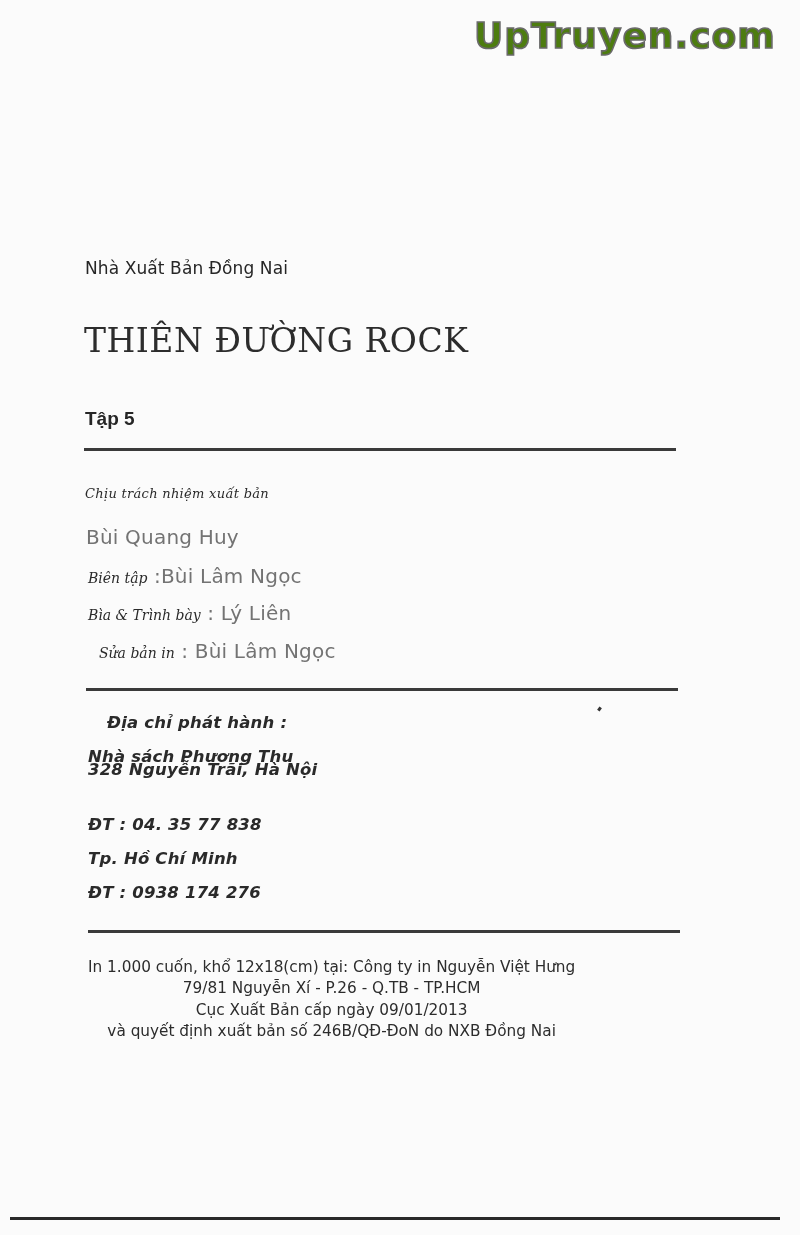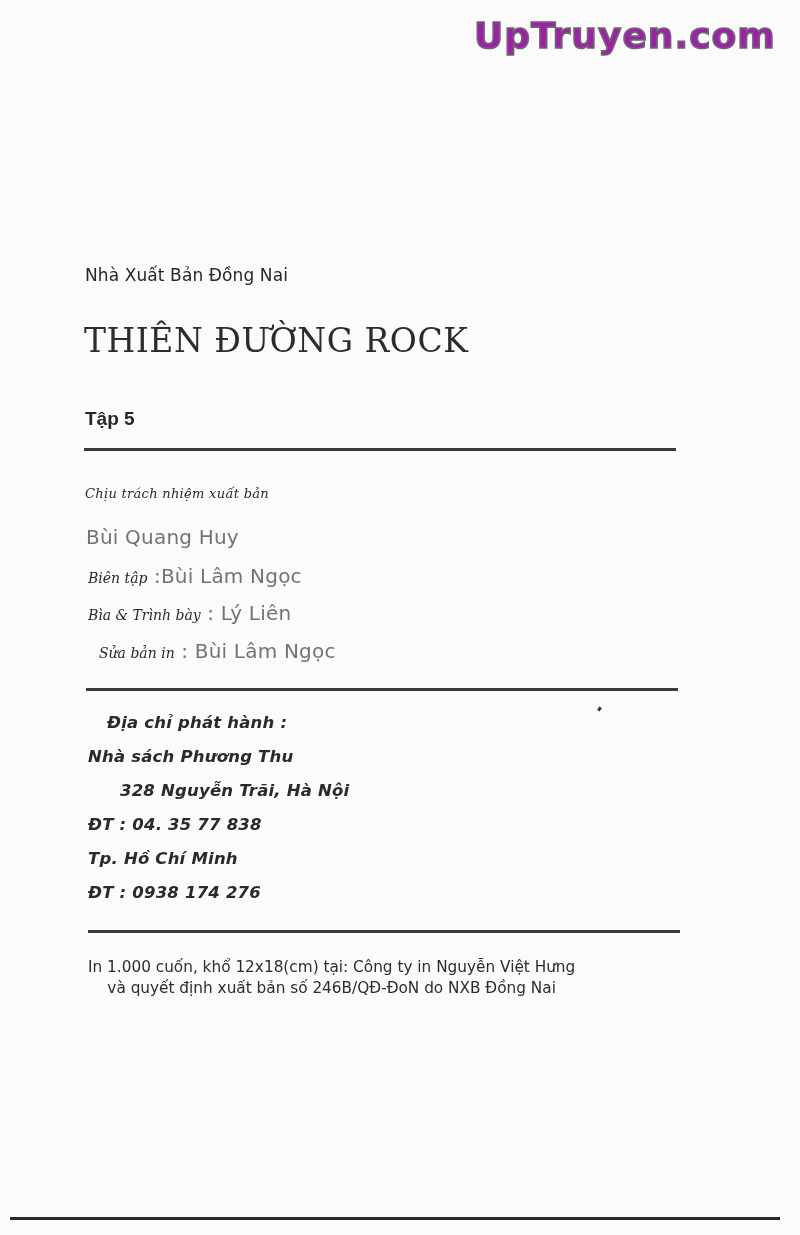--- a/index.html
+++ b/index.html
@@ -17,29 +17,29 @@
     }
     .abs { position: absolute; }
 
     .watermark {
       left: 474px;
       top: 18px;
       font-family: "DejaVu Sans", sans-serif;
       font-weight: bold;
       font-size: 36px;
       letter-spacing: 1px;
-      color: #a21caf;
+      color: #4d7c0f;
       -webkit-text-stroke: 1.6px #6a6a6a;
       white-space: nowrap;
       line-height: 1;
     }
 
     .publisher {
       left: 85px;
-      top: 265px;
+      top: 258px;
       font-family: "DejaVu Sans", sans-serif;
       font-size: 17px;
       font-weight: 500;
       color: #262626;
       letter-spacing: 0.1px;
     }
 
     .book-title {
       left: 84px;
       top: 324px;
@@ -114,21 +114,21 @@
       font-style: italic;
       font-weight: bold;
       font-size: 16.5px;
       color: #2a2a2a;
       left: 88px;
       white-space: nowrap;
       letter-spacing: 0.2px;
     }
     .dist-0 { top: 713px; margin-left: 19px; }
     .dist-1 { top: 747px; }
-    .dist-2 { top: 781px; margin-left: 32px; }
+    .dist-2 { top: 760px; }
     .dist-3 { top: 815px; }
     .dist-4 { top: 849px; }
     .dist-5 { top: 883px; }
 
     .imprint {
       left: 88px;
       top: 957px;
       font-family: "DejaVu Sans", sans-serif;
       font-size: 15.3px;
       line-height: 21.3px;
@@ -173,16 +173,18 @@
 <div class="abs dist dist-1">Nhà sách Phương Thu</div>
 <div class="abs dist dist-2">328 Nguyễn Trãi, Hà Nội</div>
 <div class="abs dist dist-3">ĐT : 04. 35 77 838</div>
 <div class="abs dist dist-4">Tp. Hồ Chí Minh</div>
 <div class="abs dist dist-5">ĐT : 0938 174 276</div>
 
 <div class="abs rule rule-3"></div>
 
 <div class="abs imprint">
   <div>In 1.000 cuốn, khổ 12x18(cm) tại: Công ty in Nguyễn Việt Hưng</div>
+  <div>79/81 Nguyễn Xí - P.26 - Q.TB - TP.HCM</div>
+  <div>Cục Xuất Bản cấp ngày 09/01/2013</div>
   <div>và quyết định xuất bản số 246B/QĐ-ĐoN do NXB Đồng Nai</div>
 </div>
 
 <div class="abs rule rule-4"></div>
 
 </body></html>

